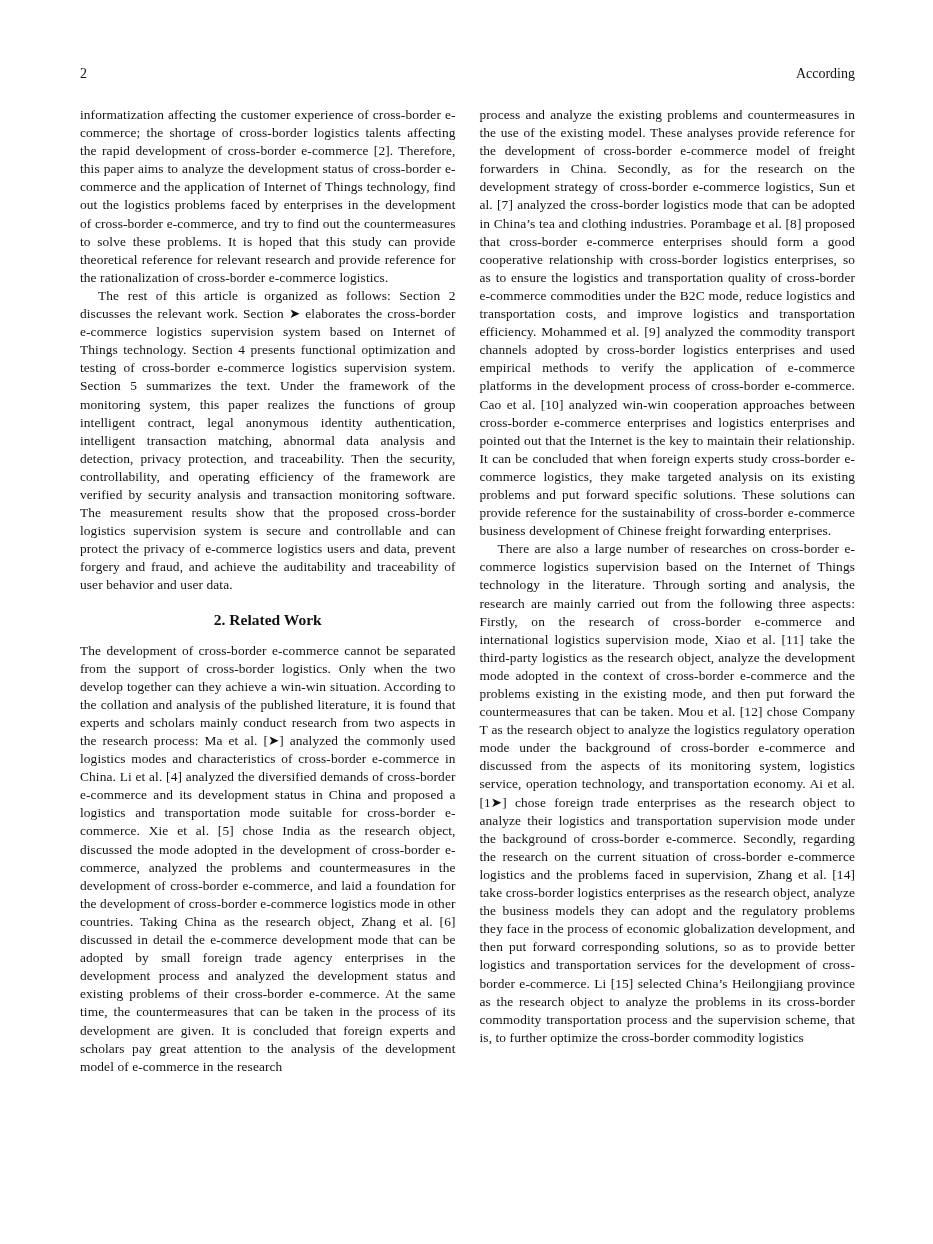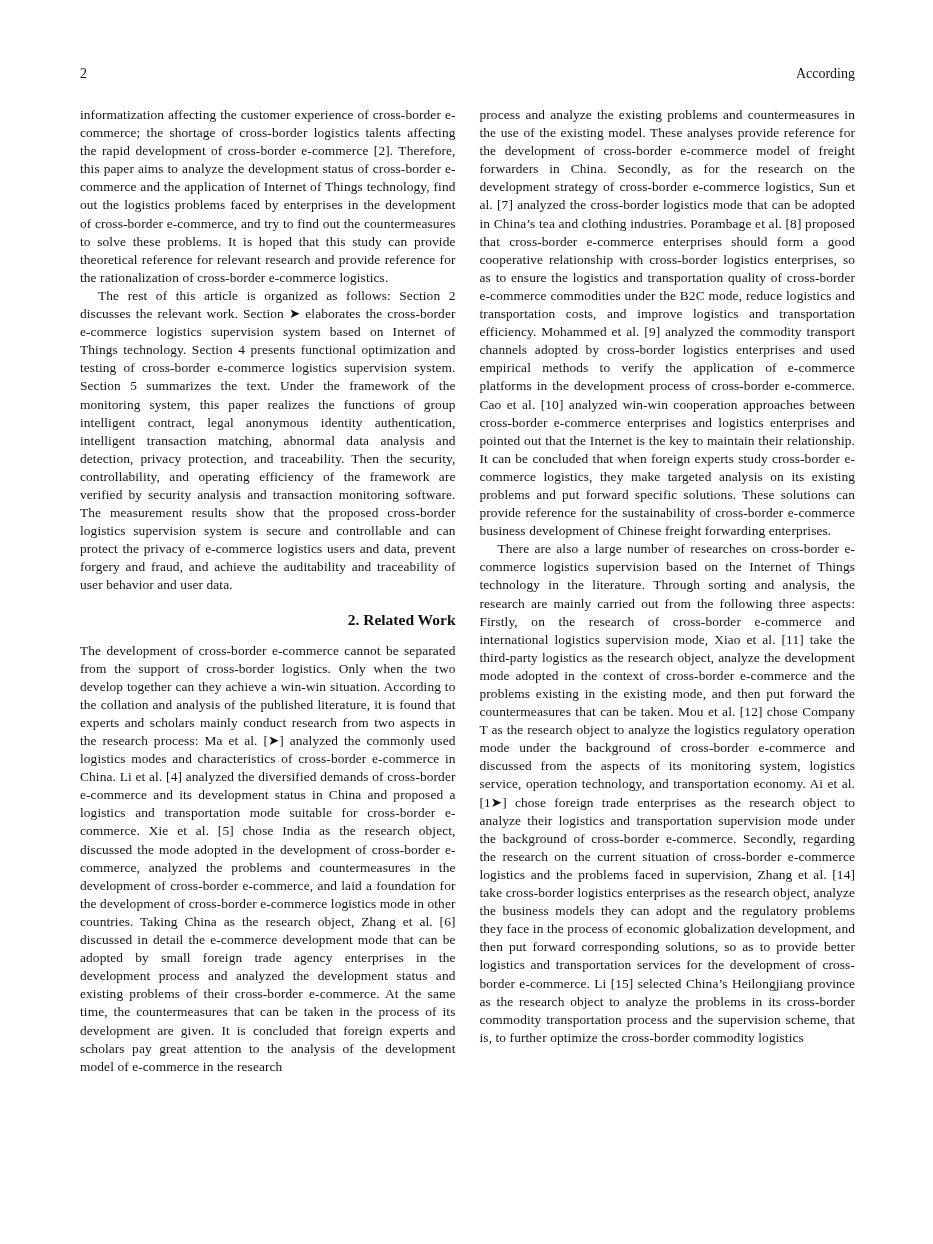--- a/index.html
+++ b/index.html
@@ -43,21 +43,21 @@
     margin: 0;
   }
   .col p.indent {
     text-indent: 18px;
   }
   .section-heading {
     font-size: 15.5px;
     font-weight: bold;
     line-height: 18px;
     margin: 16px 0 13px 0;
-    text-align: right;
+    text-align: center;
     letter-spacing: 0;
   }
 </style>
 </head>
 <body>
 
 <div class="page">
 
   <div class="header">
     <span>2</span>

